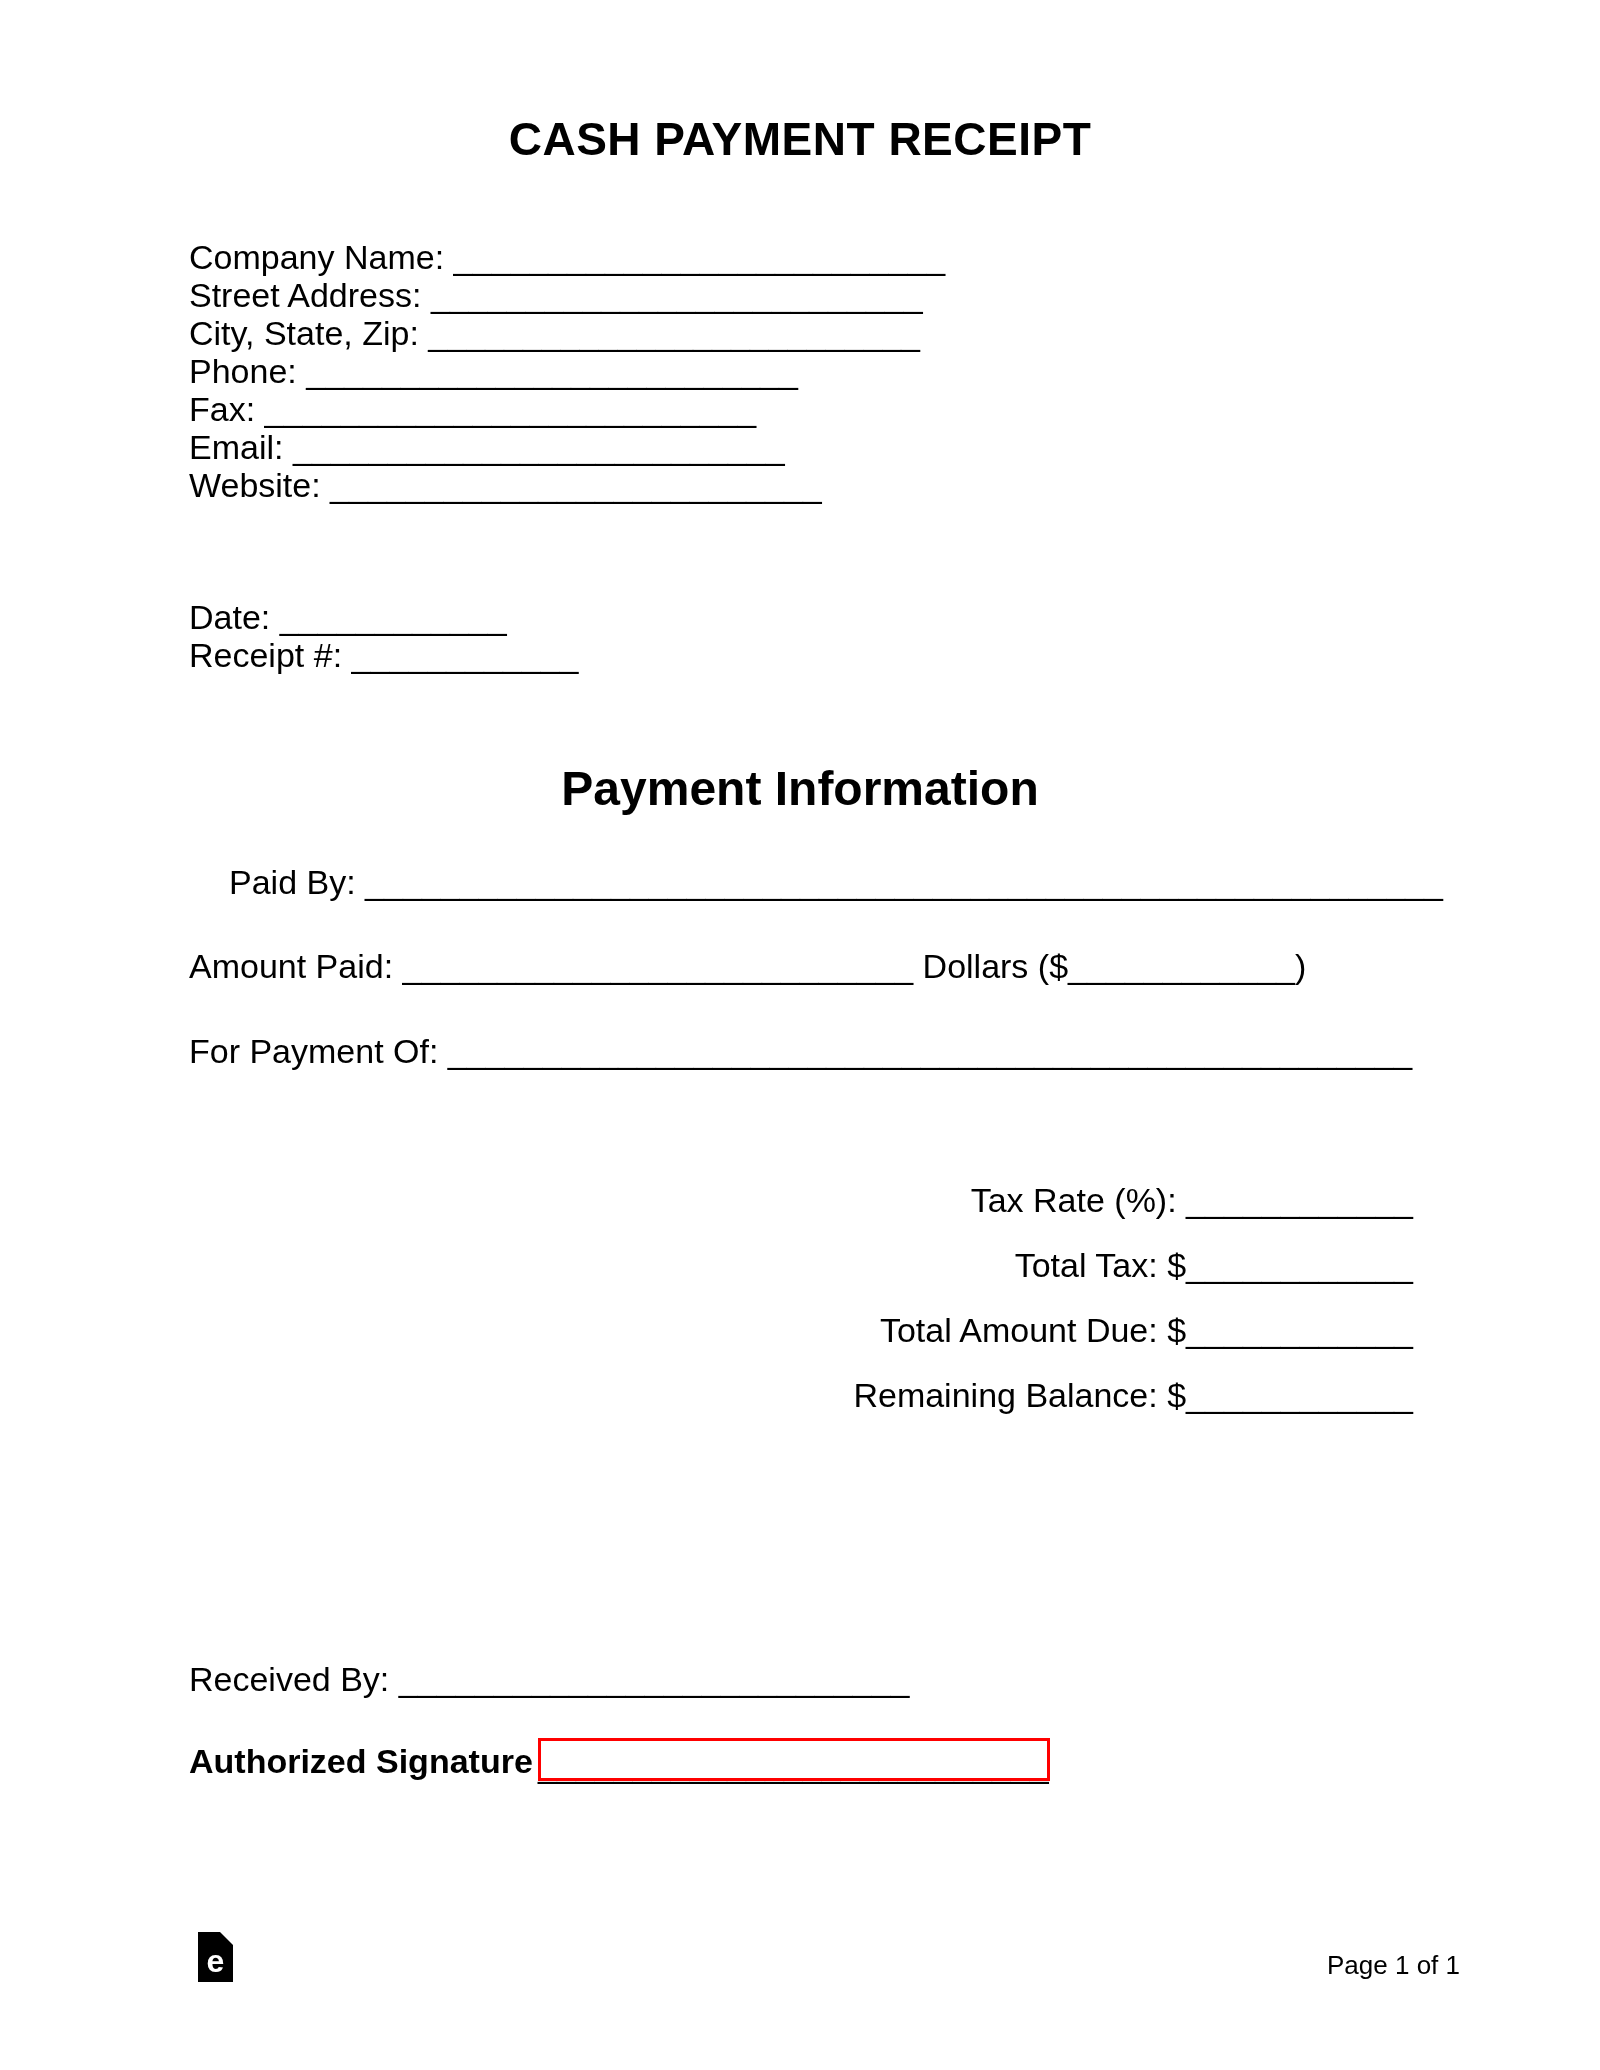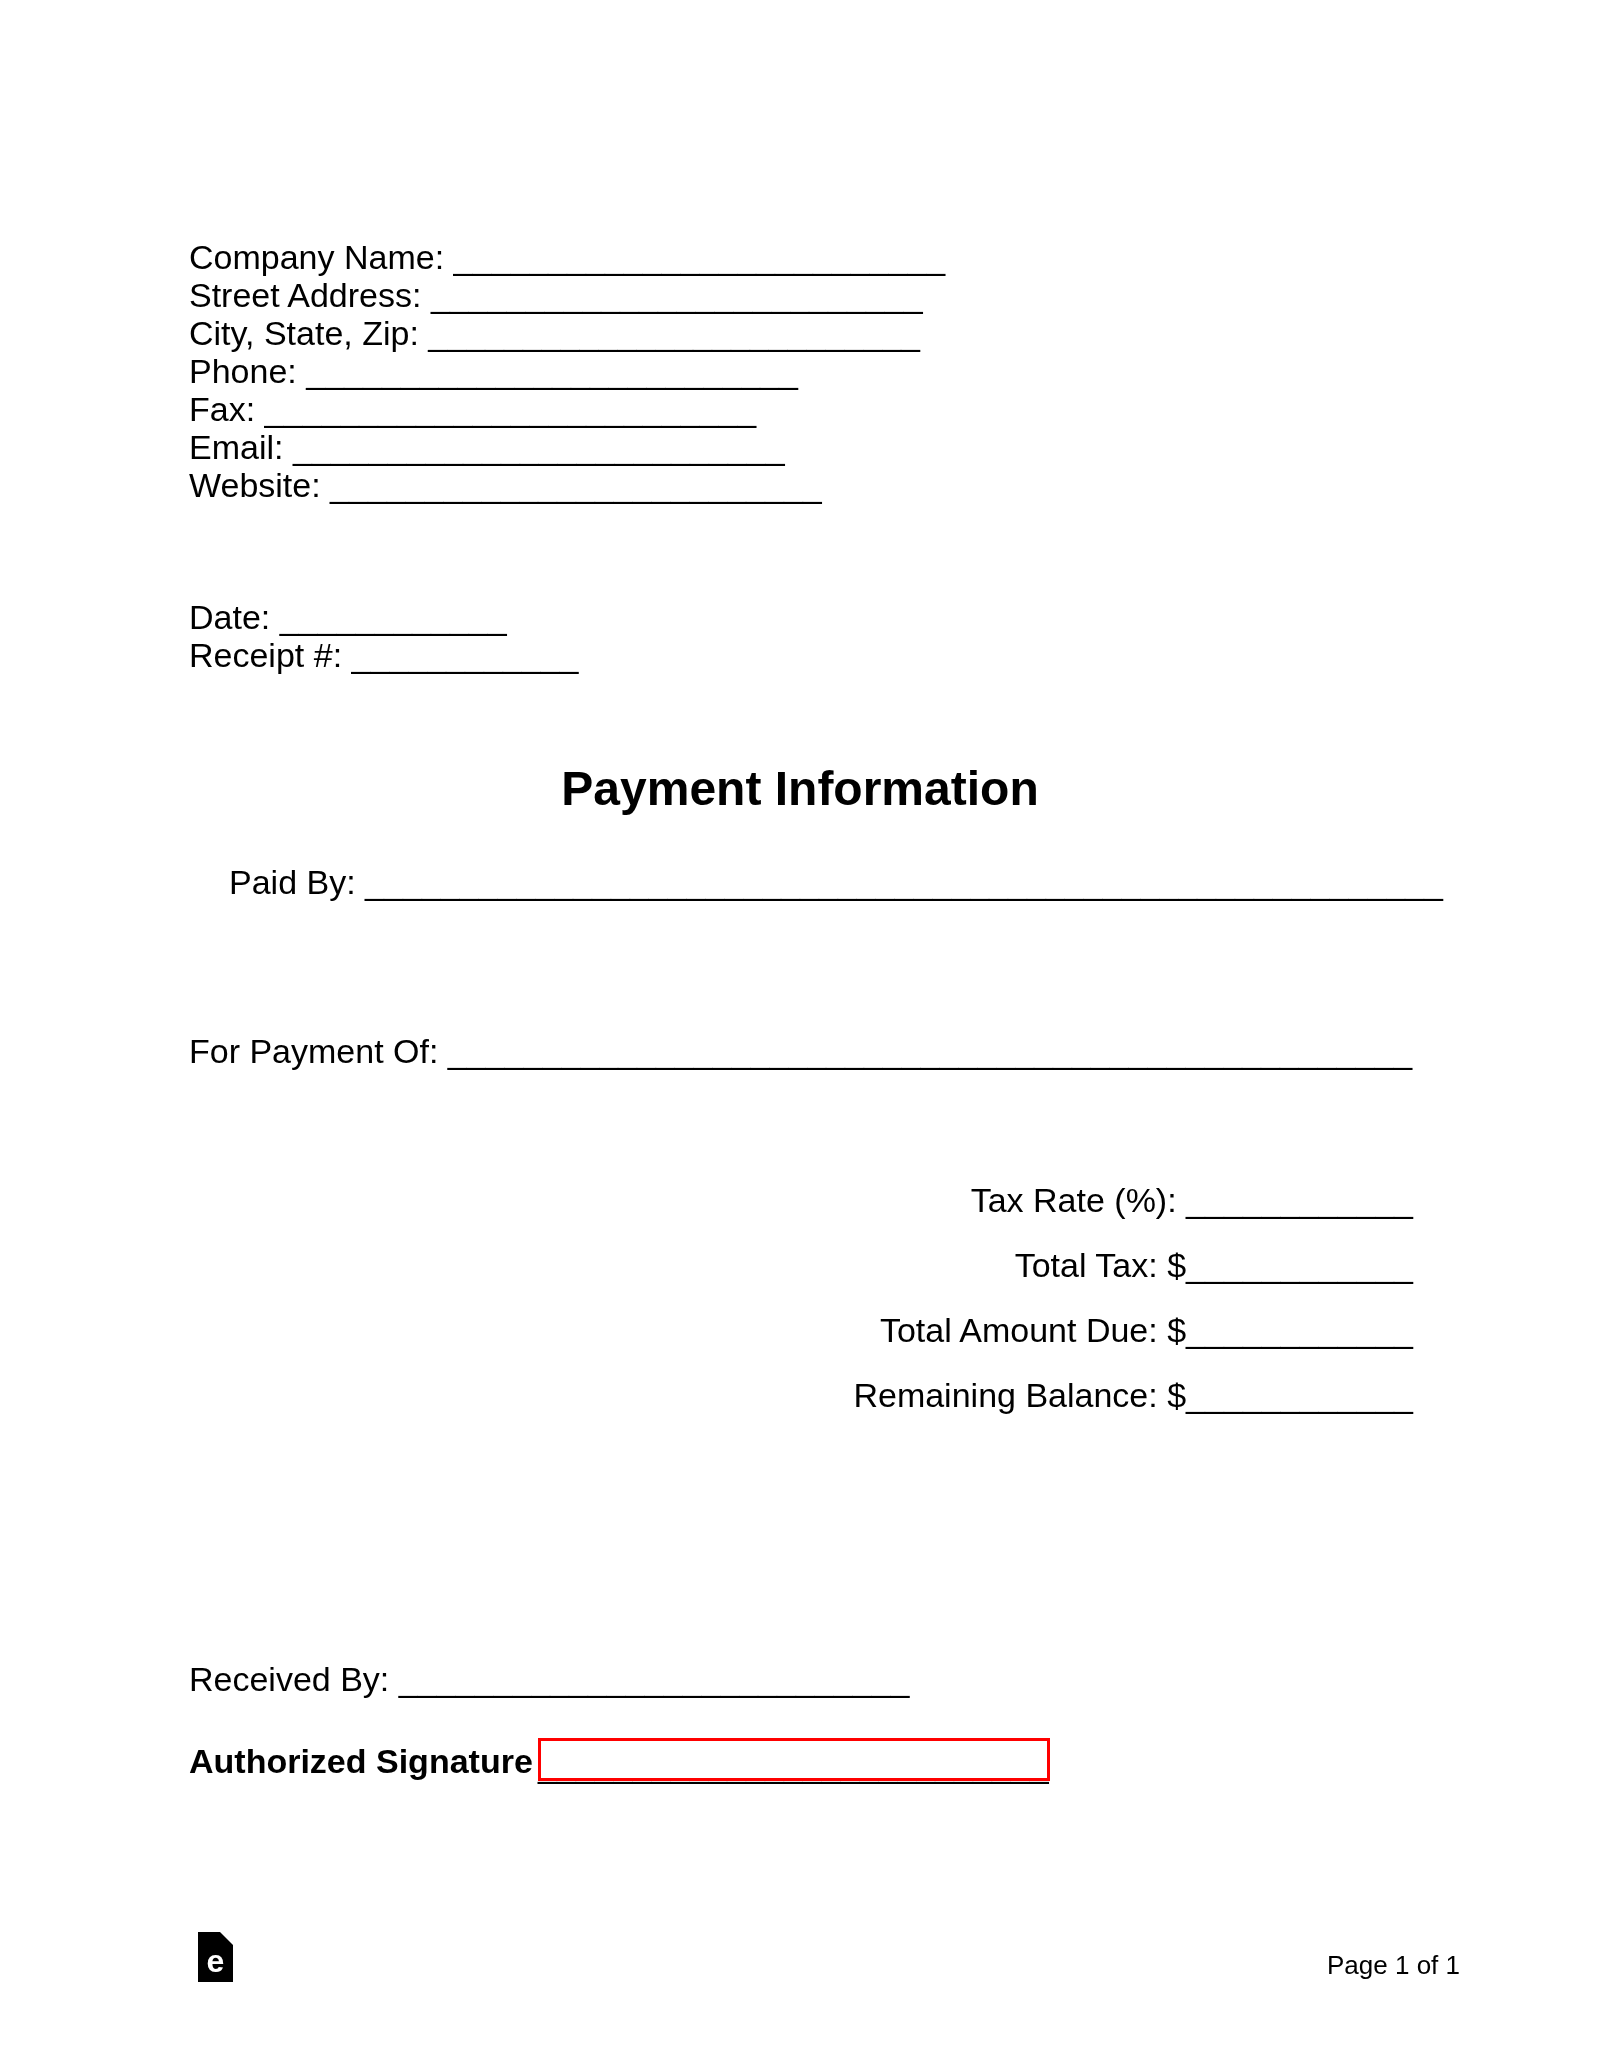--- a/index.html
+++ b/index.html
@@ -65,20 +65,21 @@
   .page-number{
     right:140px;top:1952px;
     font-size:26px;line-height:1;white-space:nowrap;
   }
 </style>
 </head>
 <body>
 
 <div class="page">
 
+  <div class="abs title">CASH PAYMENT RECEIPT</div>
 
   <div class="abs body-text company-block">
     <div><span>Company Name: </span><span>__________________________</span></div>
     <div><span>Street Address: </span><span>__________________________</span></div>
     <div><span>City, State, Zip: </span><span>__________________________</span></div>
     <div><span>Phone: </span><span>__________________________</span></div>
     <div><span>Fax: </span><span>__________________________</span></div>
     <div><span>Email: </span><span>__________________________</span></div>
     <div><span>Website: </span><span>__________________________</span></div>
   </div>
@@ -87,20 +88,23 @@
     <div><span>Date: </span><span>____________</span></div>
     <div><span>Receipt #: </span><span>____________</span></div>
   </div>
 
   <div class="abs section-heading">Payment Information</div>
 
   <div class="abs body-text paid-by-row">
     <span>Paid By: </span><span>_________________________________________________________</span>
   </div>
 
+  <div class="abs body-text amount-paid-row">
+    <span>Amount Paid: </span><span>___________________________</span><span> Dollars ($</span><span>____________</span><span>)</span>
+  </div>
 
   <div class="abs body-text for-payment-row">
     <span>For Payment Of: </span><span>___________________________________________________</span>
   </div>
 
   <div class="abs totals-block">
     <div><span>Tax Rate (%): </span><span>____________</span></div>
     <div><span>Total Tax: $</span><span>____________</span></div>
     <div><span>Total Amount Due: $</span><span>____________</span></div>
     <div><span>Remaining Balance: $</span><span>____________</span></div>

